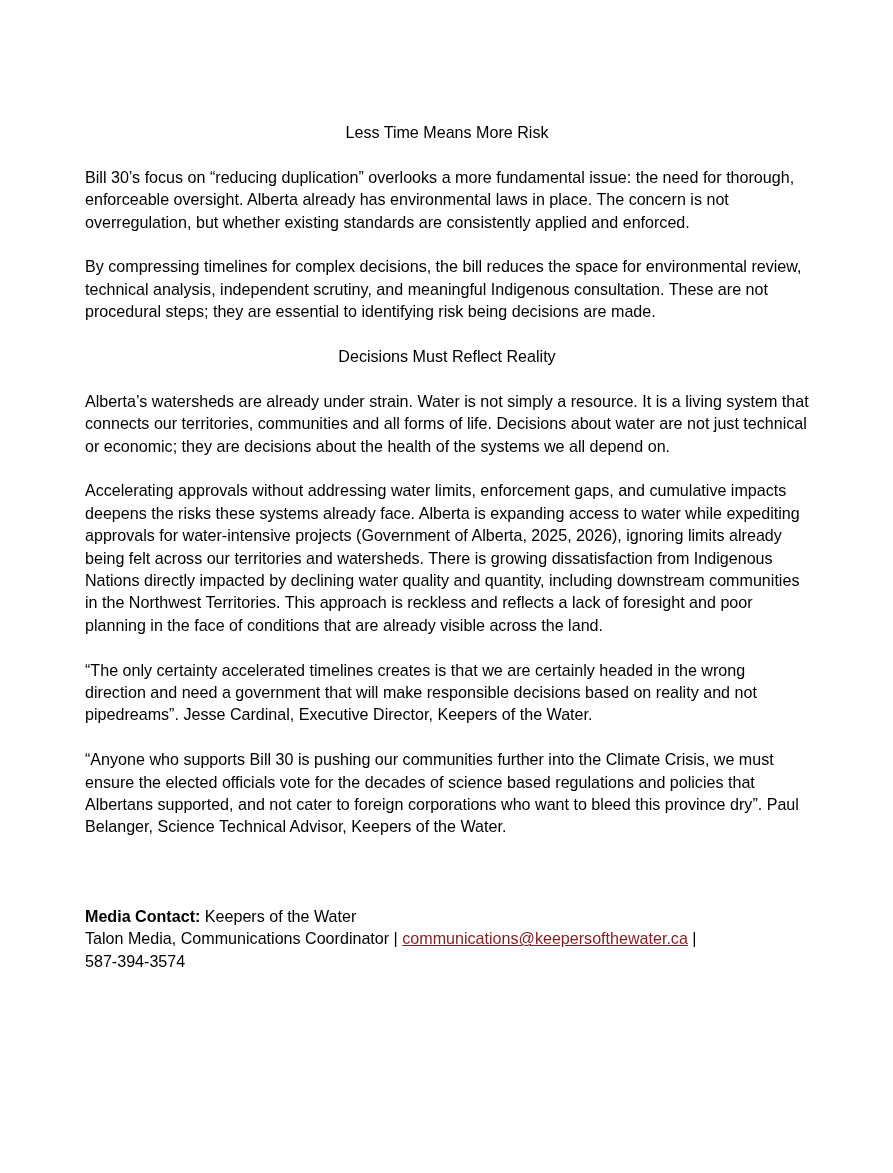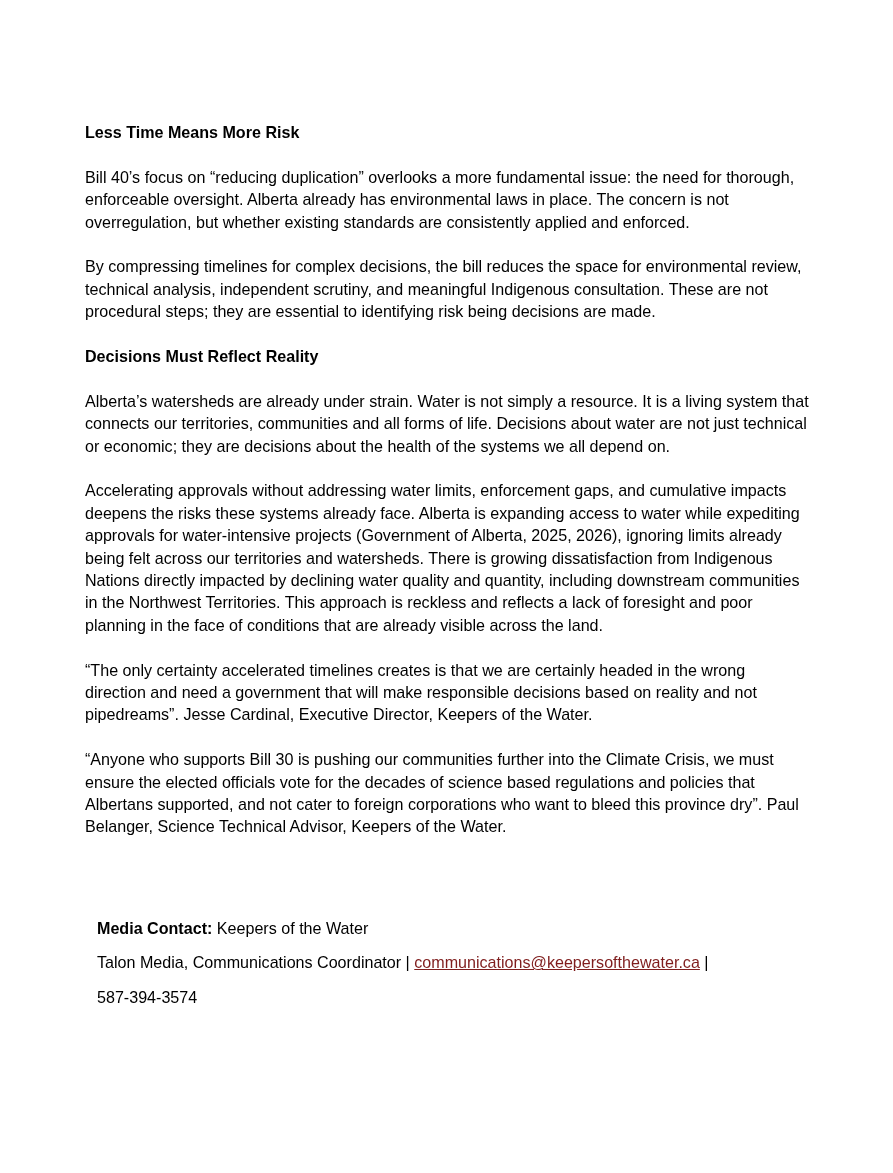--- a/index.html
+++ b/index.html
@@ -17,47 +17,48 @@
     }
     .page {
       position: absolute;
       left: 85px;
       top: 121px;
       width: 724px;
       font-size: 16.1px;
       line-height: 22.4px;
     }
     .heading {
-      font-weight: bold;
+      font-weight: normal;
       margin: 0 0 22.4px 0;
+      text-align: center;
     }
     .para {
       margin: 0 0 22.4px 0;
     }
     .spacer {
       height: 44.8px;
     }
     .contact-line {
-      margin: 12px;
+      margin: 0;
     }
     .bold {
       font-weight: bold;
     }
     a.link {
       color: #7f1d1d;
       text-decoration: underline;
     }
   </style>
 </head>
 <body>
 
 <div class="page">
 
   <div class="heading">Less Time Means More Risk</div>
-  <p class="para">Bill 40’s focus on “reducing duplication” overlooks a more fundamental issue: the need for thorough, enforceable oversight. Alberta already has environmental laws in place. The concern is not overregulation, but whether existing standards are consistently applied and enforced.</p>
+  <p class="para">Bill 30’s focus on “reducing duplication” overlooks a more fundamental issue: the need for thorough, enforceable oversight. Alberta already has environmental laws in place. The concern is not overregulation, but whether existing standards are consistently applied and enforced.</p>
   <p class="para">By compressing timelines for complex decisions, the bill reduces the space for environmental review, technical analysis, independent scrutiny, and meaningful Indigenous consultation. These are not procedural steps; they are essential to identifying risk being decisions are made.</p>
 
   <div class="heading">Decisions Must Reflect Reality</div>
   <p class="para">Alberta’s watersheds are already under strain. Water is not simply a resource. It is a living system that connects our territories, communities and all forms of life. Decisions about water are not just technical or economic; they are decisions about the health of the systems we all depend on.</p>
   <p class="para">Accelerating approvals without addressing water limits, enforcement gaps, and cumulative impacts deepens the risks these systems already face. Alberta is expanding access to water while expediting approvals for water-intensive projects (Government of Alberta, 2025, 2026), ignoring limits already being felt across our territories and watersheds. There is growing dissatisfaction from Indigenous Nations directly impacted by declining water quality and quantity, including downstream communities in the Northwest Territories. This approach is reckless and reflects a lack of foresight and poor planning in the face of conditions that are already visible across the land.</p>
   <p class="para">“The only certainty accelerated timelines creates is that we are certainly headed in the wrong direction and need a government that will make responsible decisions based on reality and not pipedreams”.  Jesse Cardinal, Executive Director, Keepers of the Water.</p>
   <p class="para">“Anyone who supports Bill 30 is pushing our communities further into the Climate Crisis, we must ensure the elected officials vote for the decades of science based regulations and policies that Albertans supported, and not cater to foreign corporations who want to bleed this province dry”.  Paul Belanger, Science Technical Advisor, Keepers of the Water.</p>
 
   <div class="spacer"></div>
 

